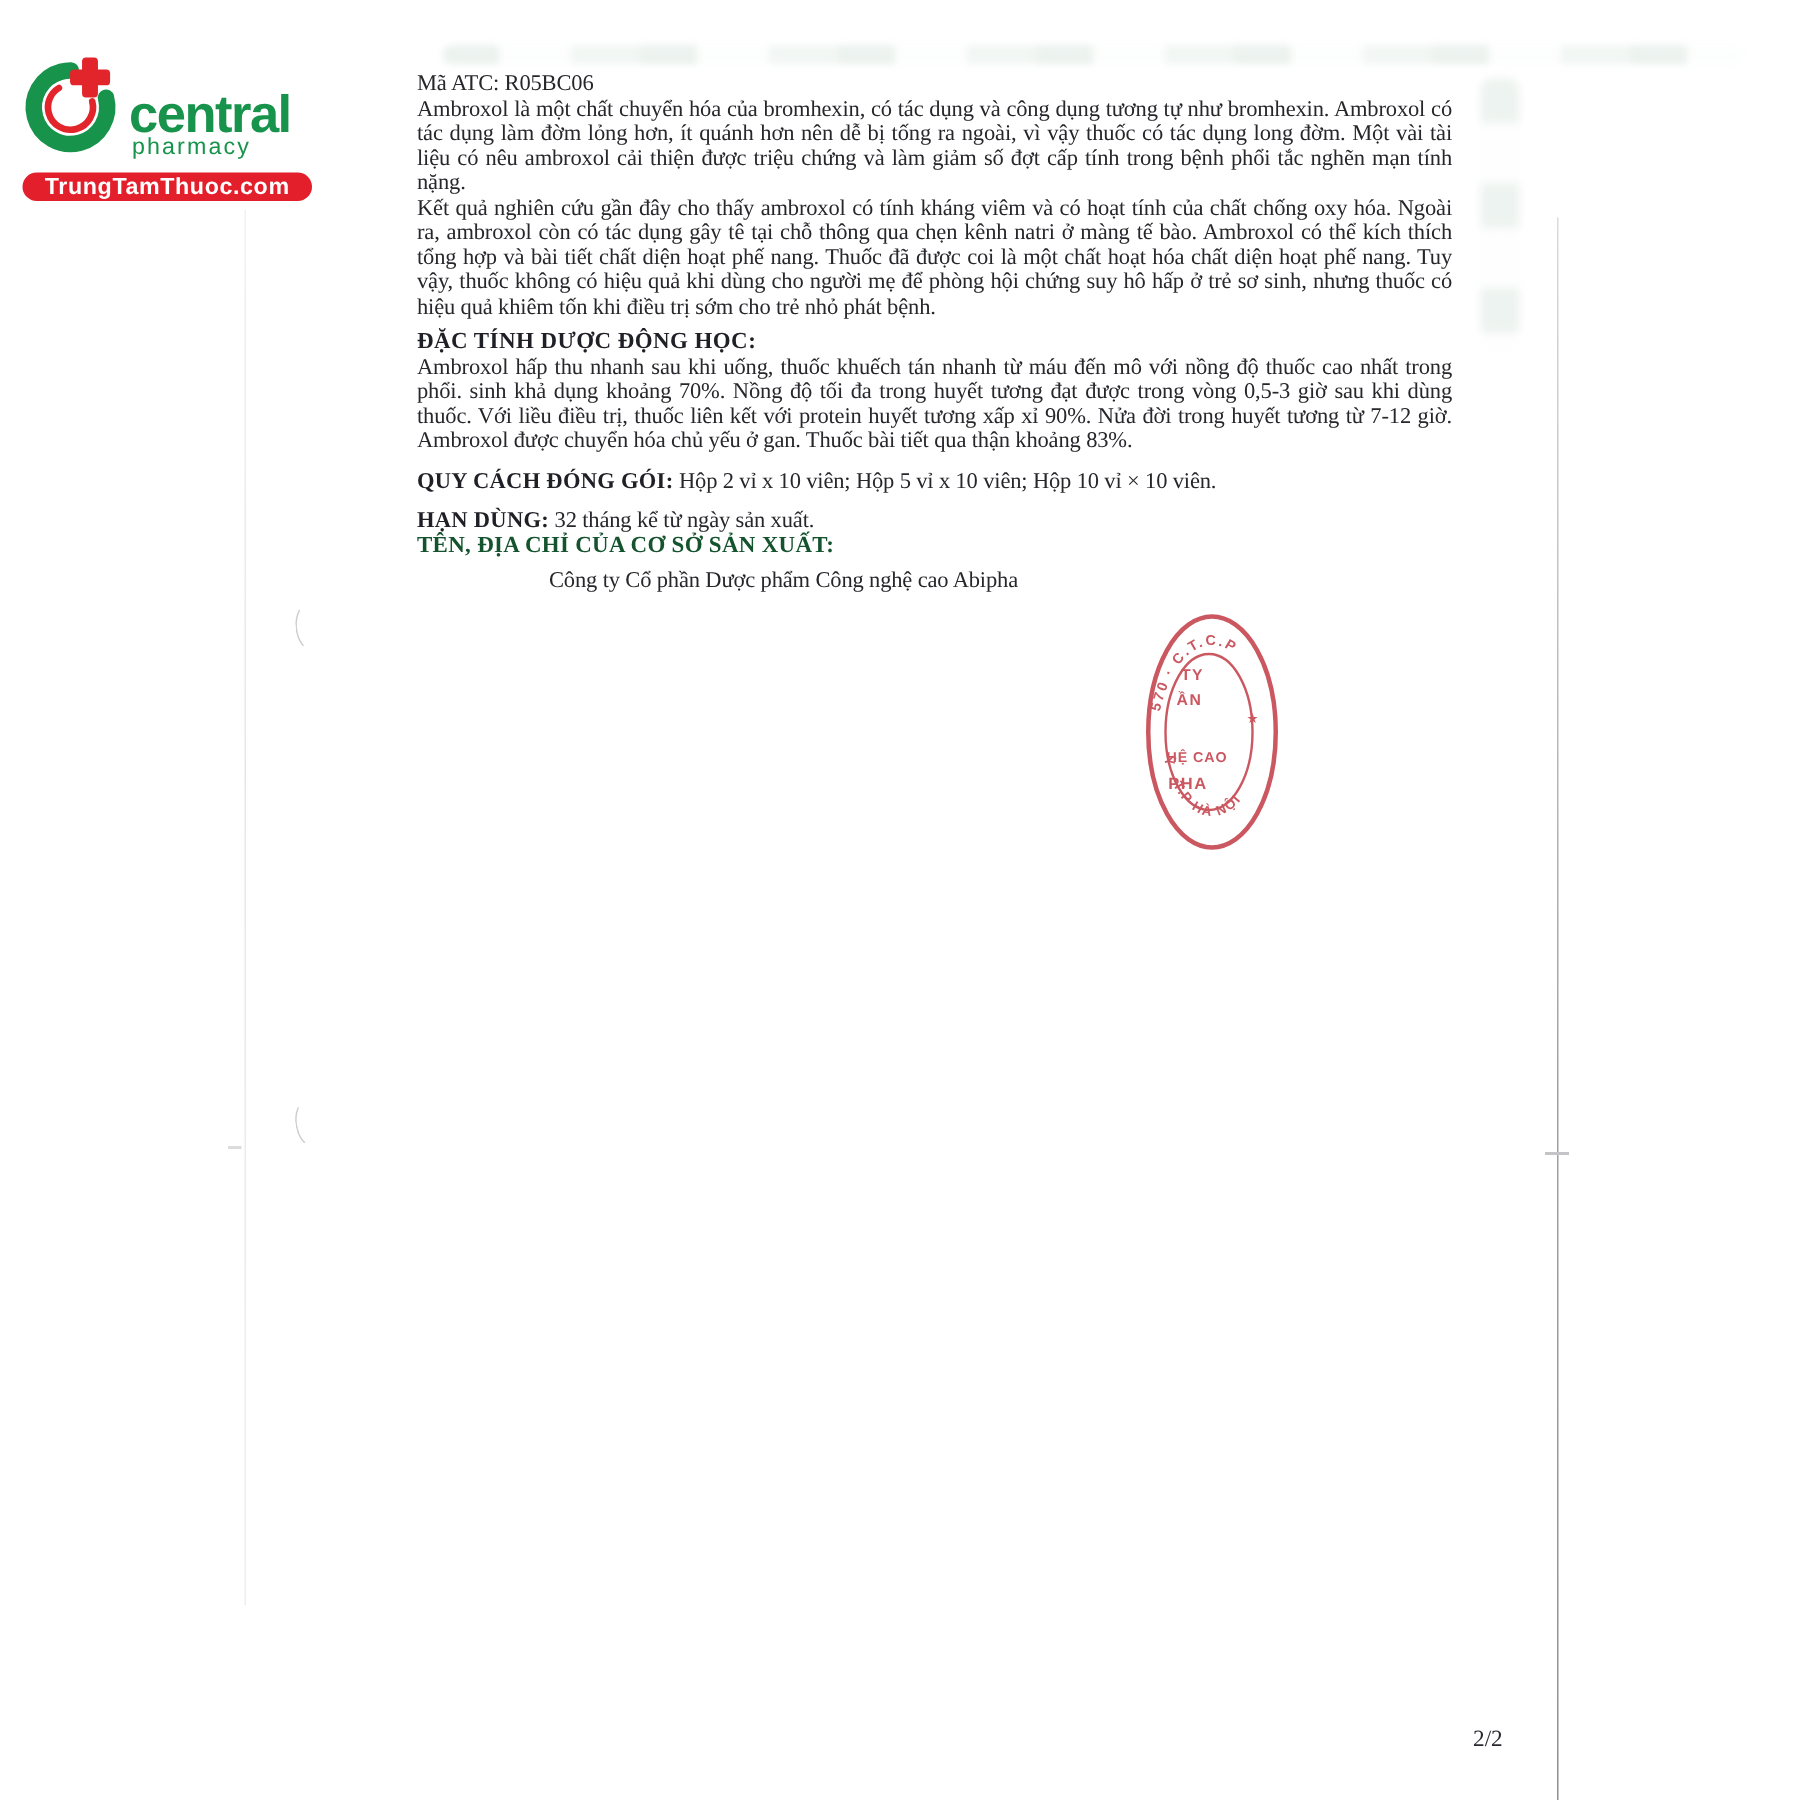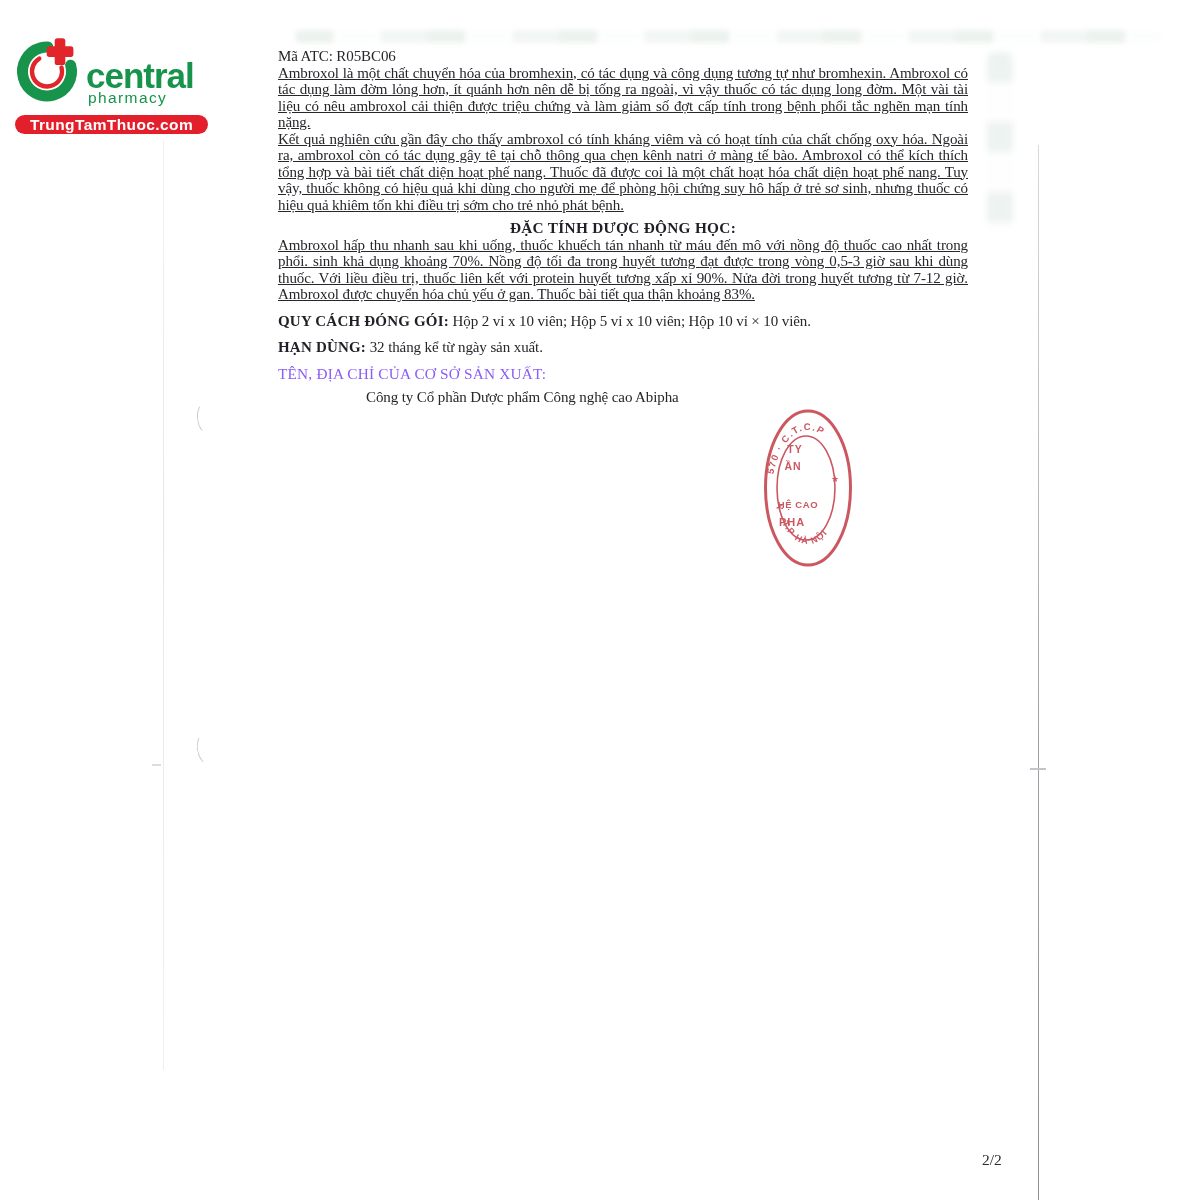--- a/index.html
+++ b/index.html
@@ -45,30 +45,29 @@
   
   .logo{position:absolute;left:14px;top:36px;width:200px;height:100px;}
   
   .stamp{position:absolute;left:762px;top:406px;width:92px;height:164px;opacity:0.88;z-index:1;}
   
   .doc{
     position:absolute;left:278px;top:48px;width:690px;z-index:2;
     font-size:15px;line-height:16.5px;color:#26262b;
     letter-spacing:-0.1px;
   }
-  .doc p{margin:0;text-align:justify;text-decoration:underline;}
+  .doc p{margin:0;text-align:justify;}
   .atc-line{margin:0 0 0 0;}
   .sec-heading{
     font-weight:bold;letter-spacing:0.3px;margin:7px 0 0 0;color:#1f1f26;
     font-size:15.3px;
-    text-align:center;
   }
   .field-line{margin-top:10px;}
   .field-line b{letter-spacing:0.2px;color:#1f1f26;}
-  .manu-heading{font-weight:normal;letter-spacing:0.2px;margin-top:10px;color:#8b5cf6;font-size:15.3px;}
+  .manu-heading{font-weight:bold;letter-spacing:0.2px;color:#14532d;font-size:15.3px;}
   .manu-block{margin-top:7px;padding-left:88px;line-height:17px;}
   .page-number{
     position:absolute;left:941px;top:1151px;font-size:15.5px;color:#2a2a30;z-index:2;margin-left:41px;
   }
 </style>
 </head>
 <body>
 
 <div class="noise-top"></div>
 <div class="noise-right"></div>

